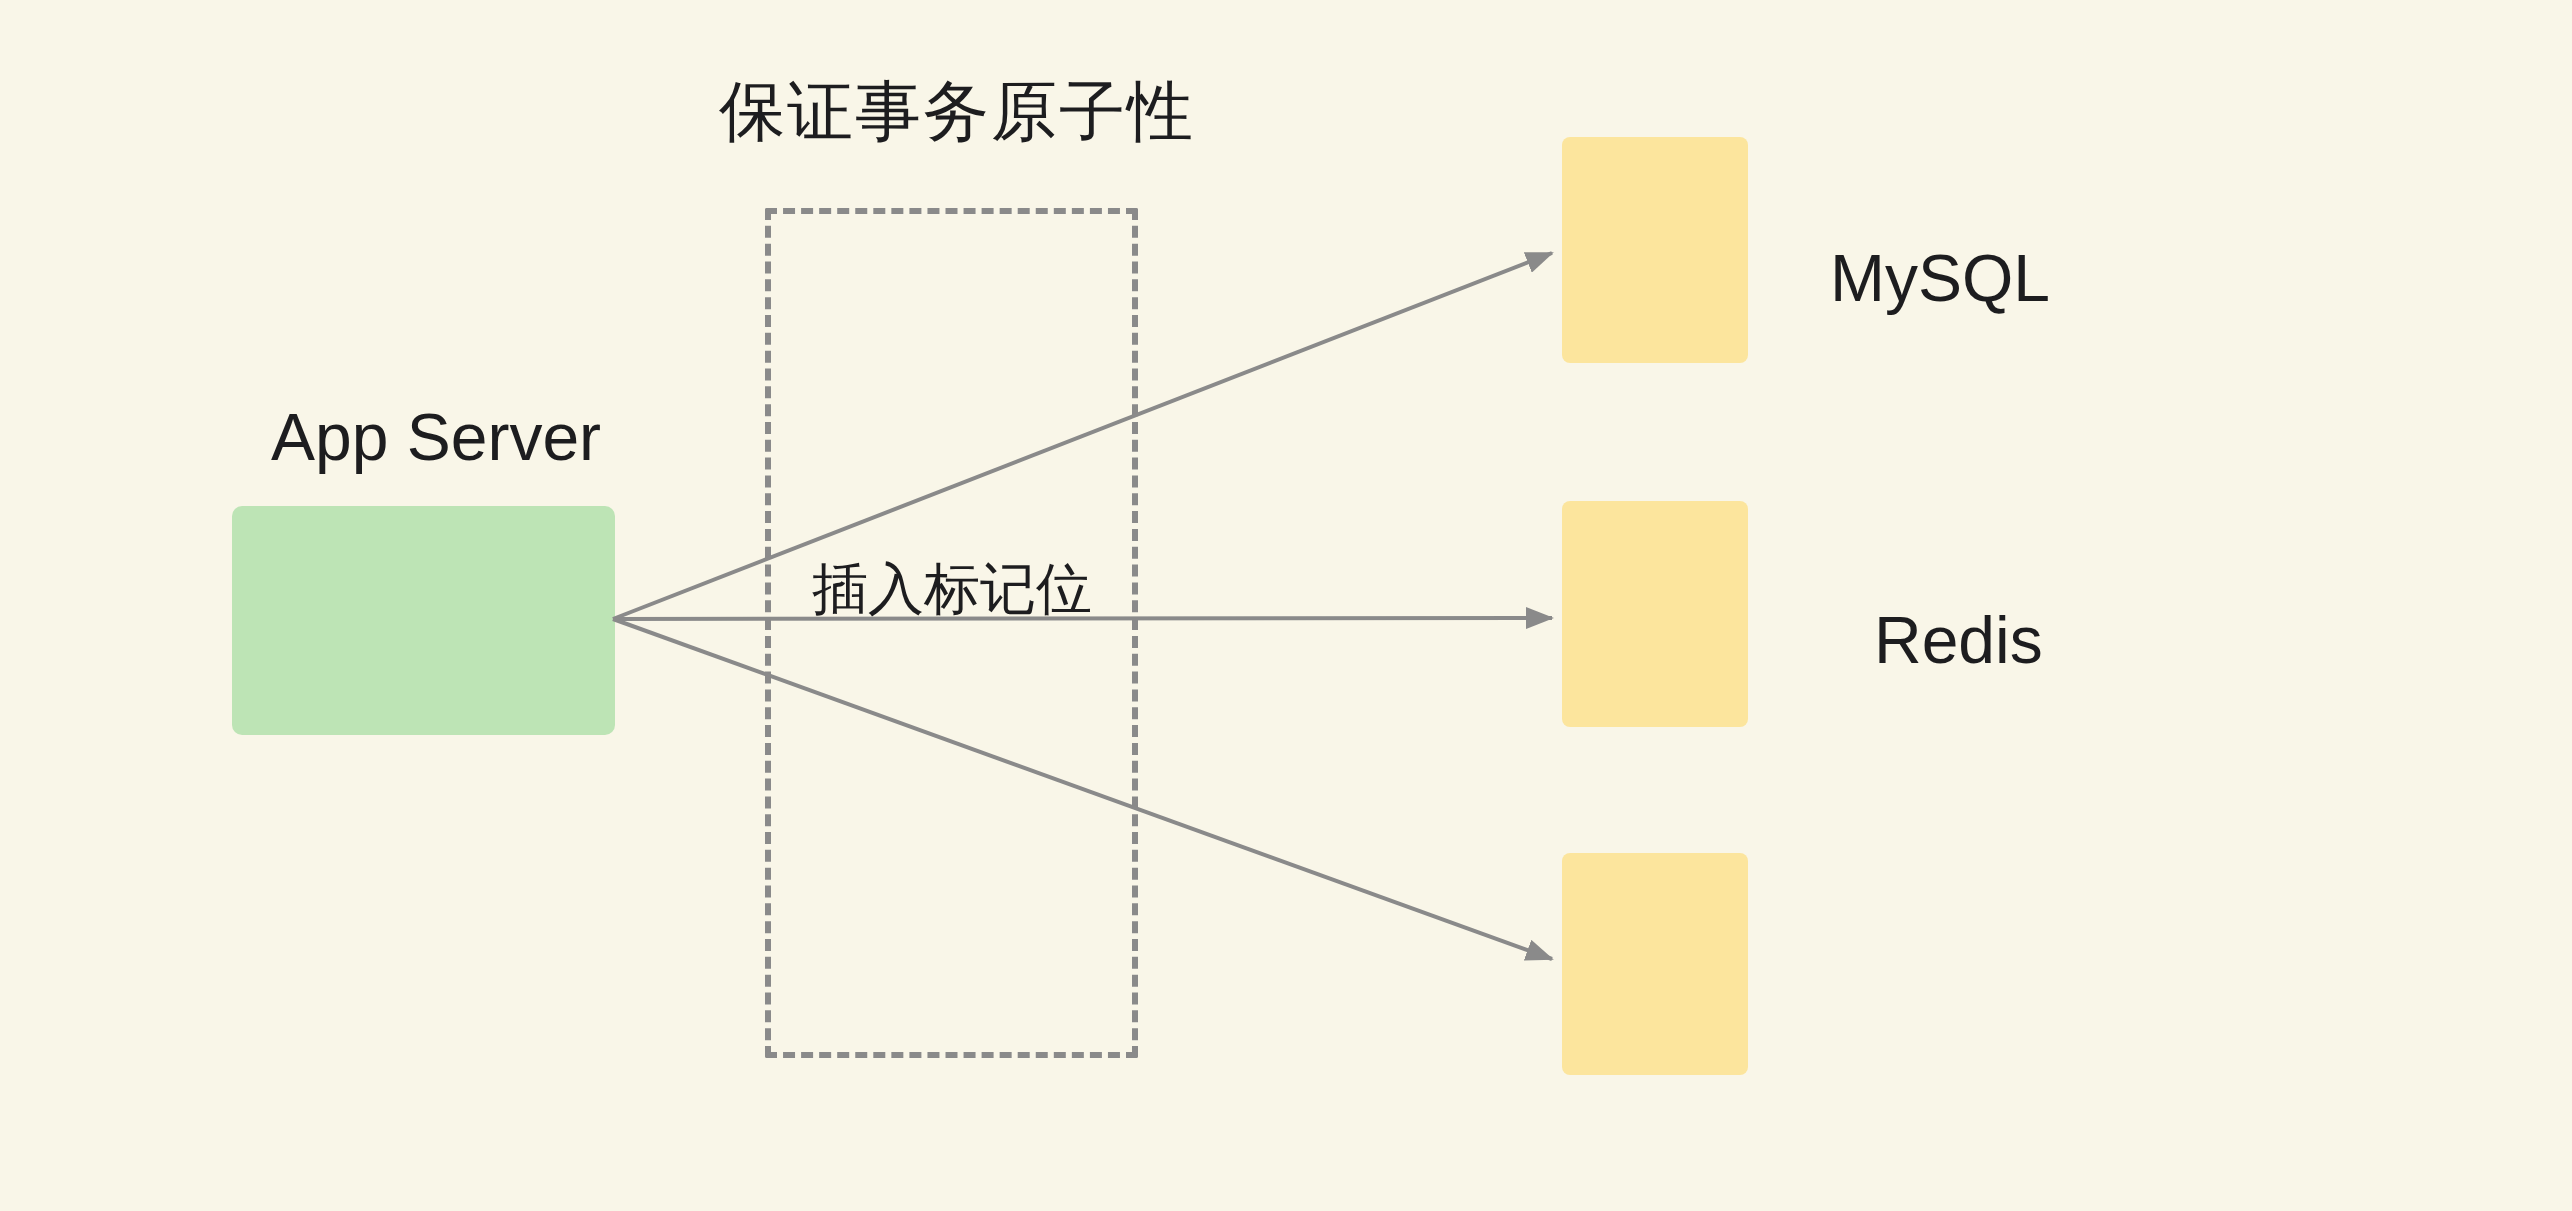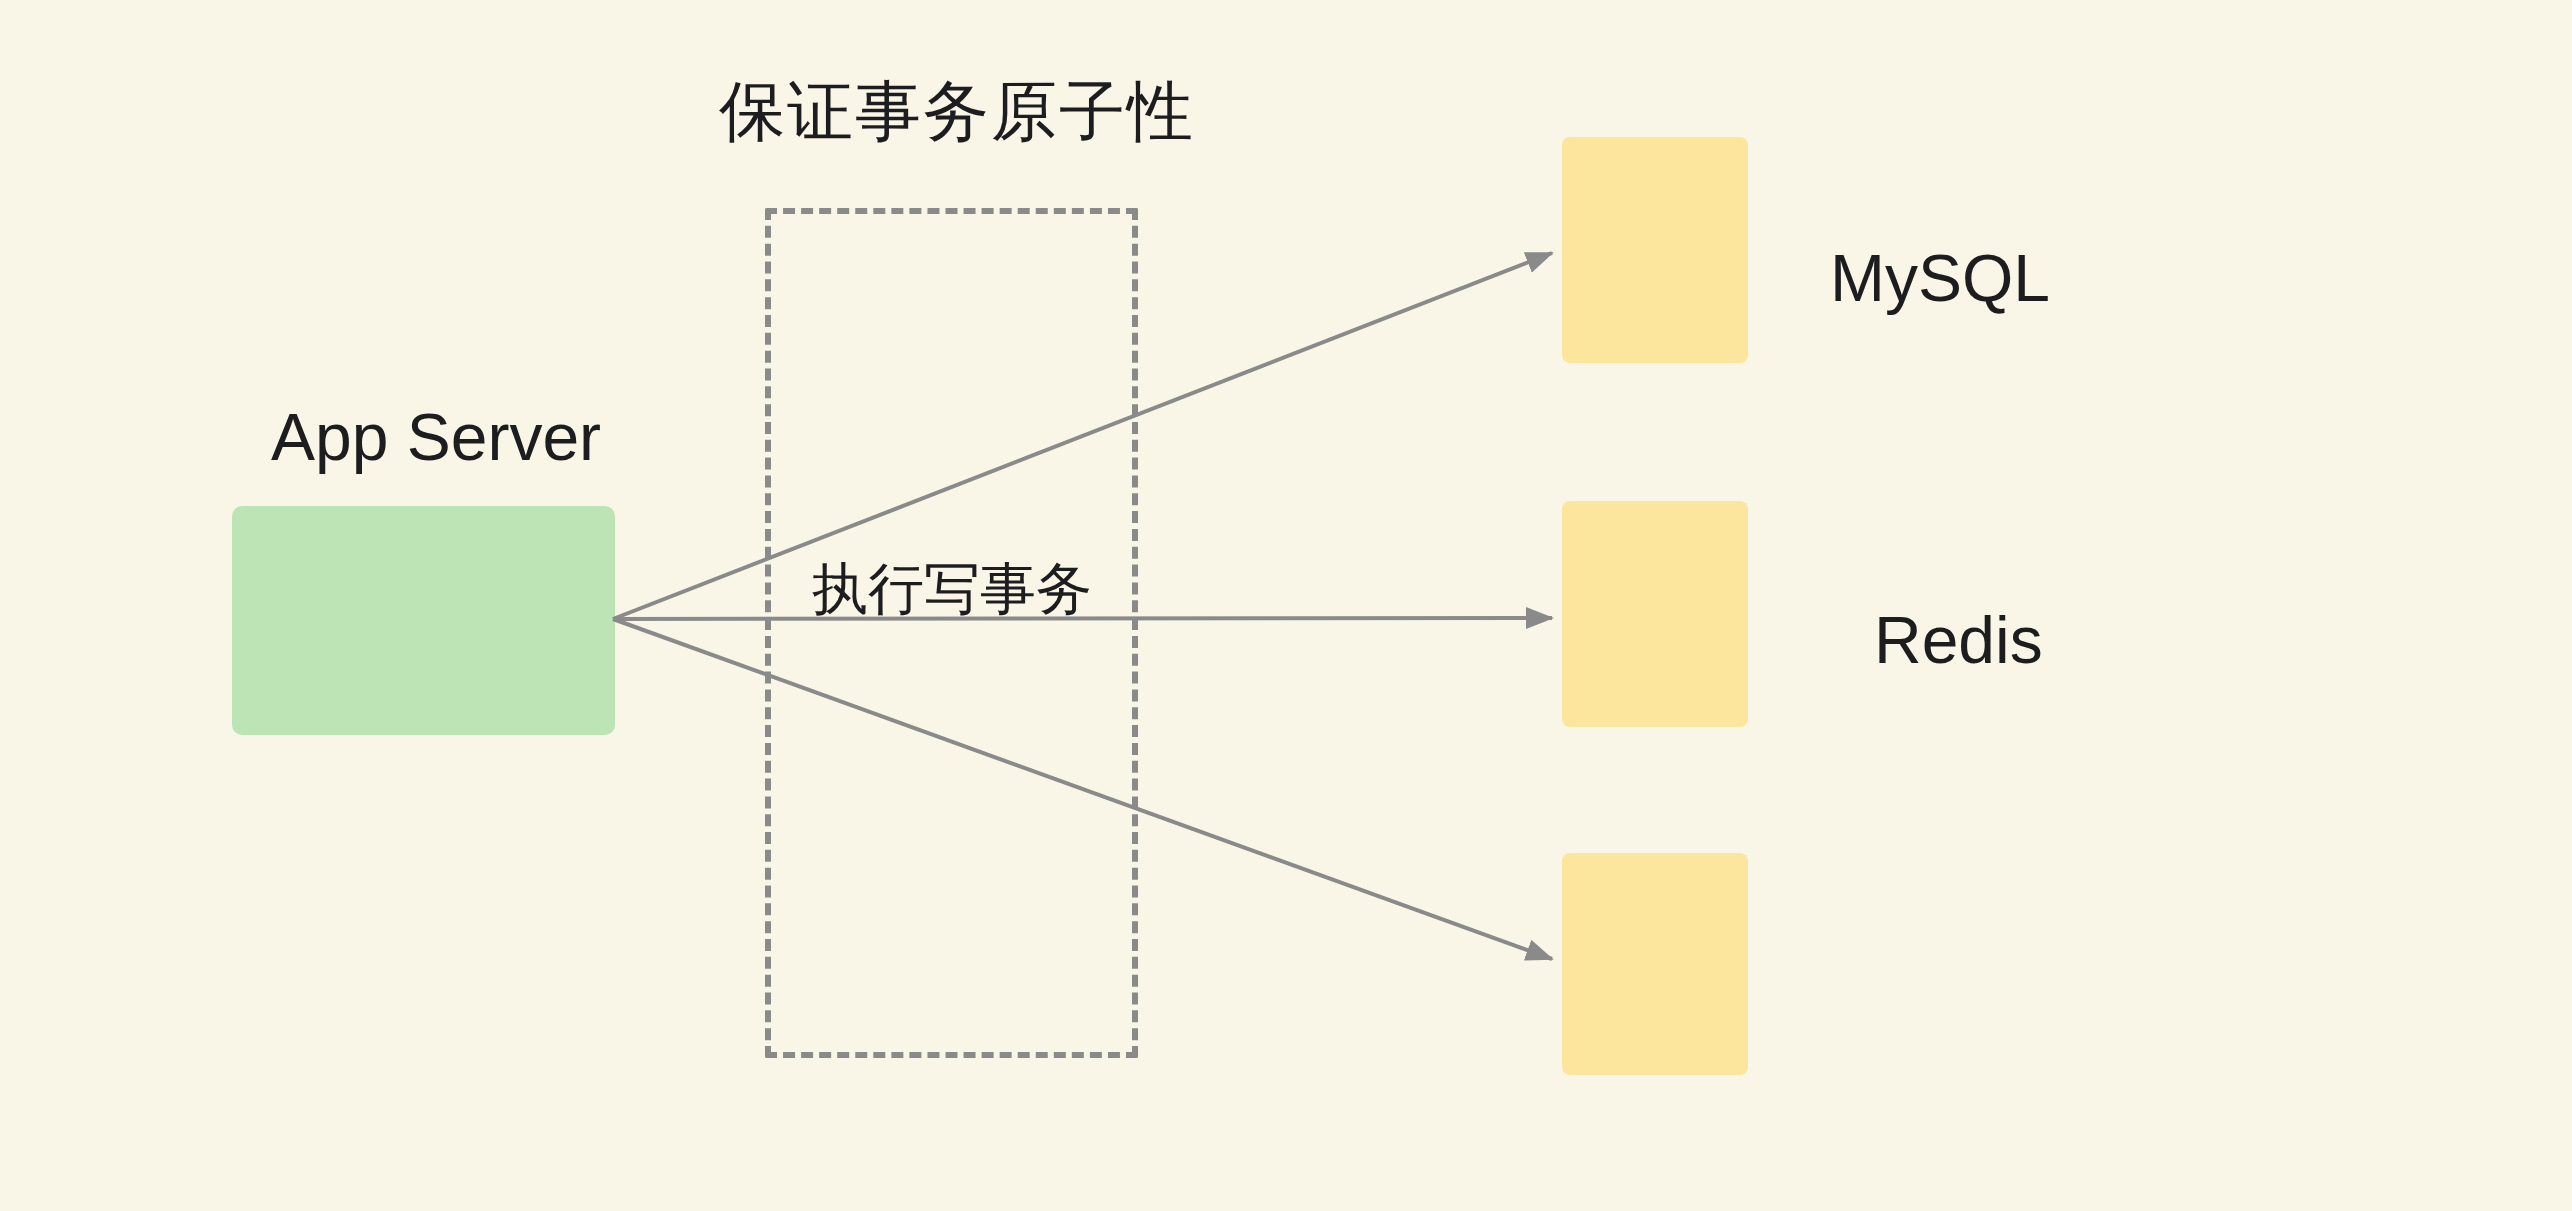--- a/index.html
+++ b/index.html
@@ -108,18 +108,18 @@
     </defs>
     <line x1="613" y1="619" x2="1552" y2="253" marker-end="url(#arrowhead)"></line>
     <line x1="613" y1="619" x2="1552" y2="618" marker-end="url(#arrowhead)"></line>
     <line x1="613" y1="619" x2="1552" y2="959" marker-end="url(#arrowhead)"></line>
   </svg>
 
   <div class="abs label title center-x">保证事务原子性</div>
 
   <div class="abs label latin app-server-label center-x">App Server</div>
 
-  <div class="abs label cn step-2 center-x">执行写事务</div>
+  <div class="abs label cn step-2 center-x">插入标记位</div>
 
   <div class="abs label latin target-label target-label-mysql">MySQL</div>
   <div class="abs label latin target-label target-label-redis">Redis</div>
 
 </div>
 
 </body></html>

